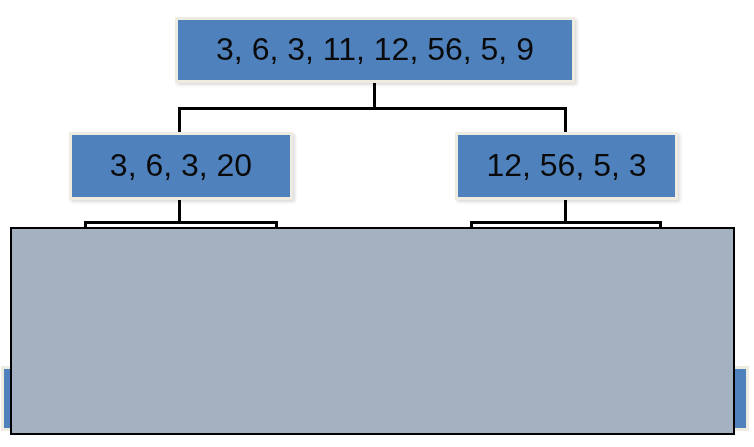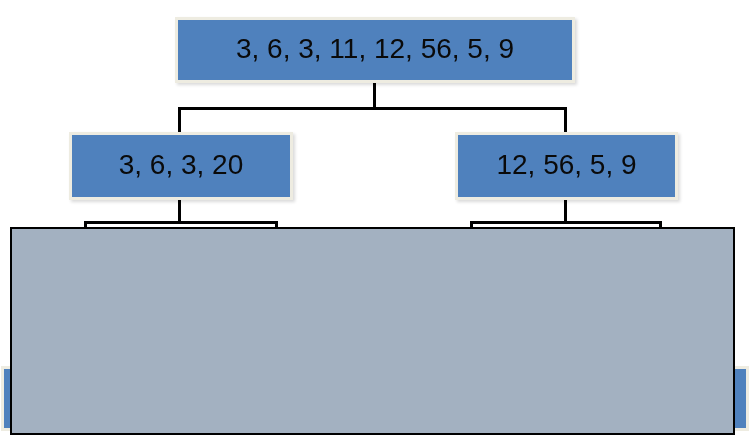--- a/index.html
+++ b/index.html
@@ -21,21 +21,21 @@
     box-sizing: border-box;
     background: #4f81bd;
     border: 3px solid #eeece1;
     box-shadow: 2px 2px 3px rgba(0,0,0,0.15);
     display: flex;
     align-items: center;
     justify-content: center;
     z-index: 3;
   }
   .node .label {
-    font-size: 28px;
+    font-size: 32px;
     color: #0a0a0a;
     white-space: nowrap;
     line-height: 1;
     padding-bottom: 2px;
   }
   #root-node  { left: 175px; top: 17px;  width: 400px; height: 66px; }
   #left-node  { left: 69px;  top: 132px; width: 224px; height: 68px; }
   #right-node { left: 455px; top: 132px; width: 223px; height: 68px; }
 
   
@@ -101,16 +101,16 @@
 
   <div id="cover"></div>
 
   <div class="node" id="root-node">
     <span class="label">3, 6, 3, 11, 12, 56, 5, 9</span>
   </div>
   <div class="node" id="left-node">
     <span class="label">3, 6, 3, 20</span>
   </div>
   <div class="node" id="right-node">
-    <span class="label">12, 56, 5, 9</span>
+    <span class="label">12, 56, 5, 3</span>
   </div>
 
 </div>
 
 </body></html>

